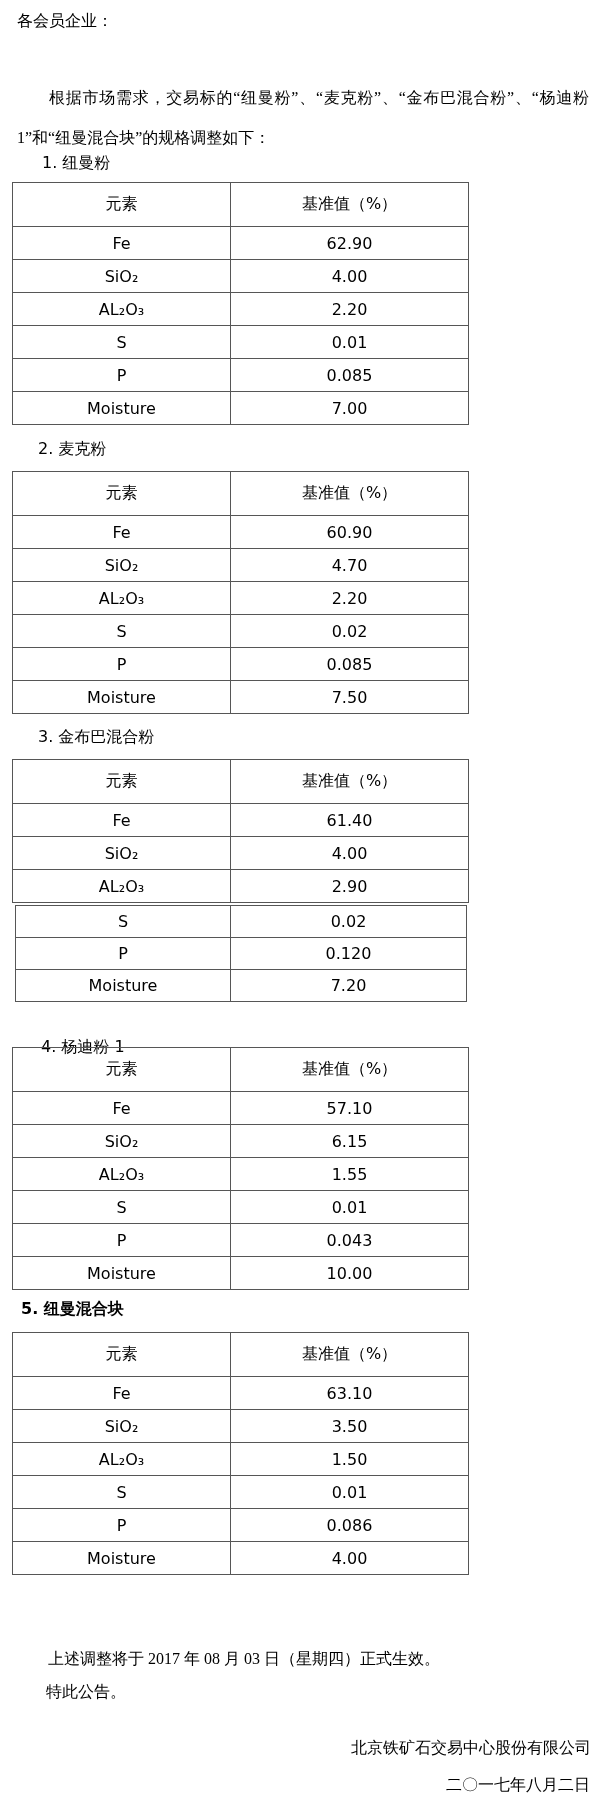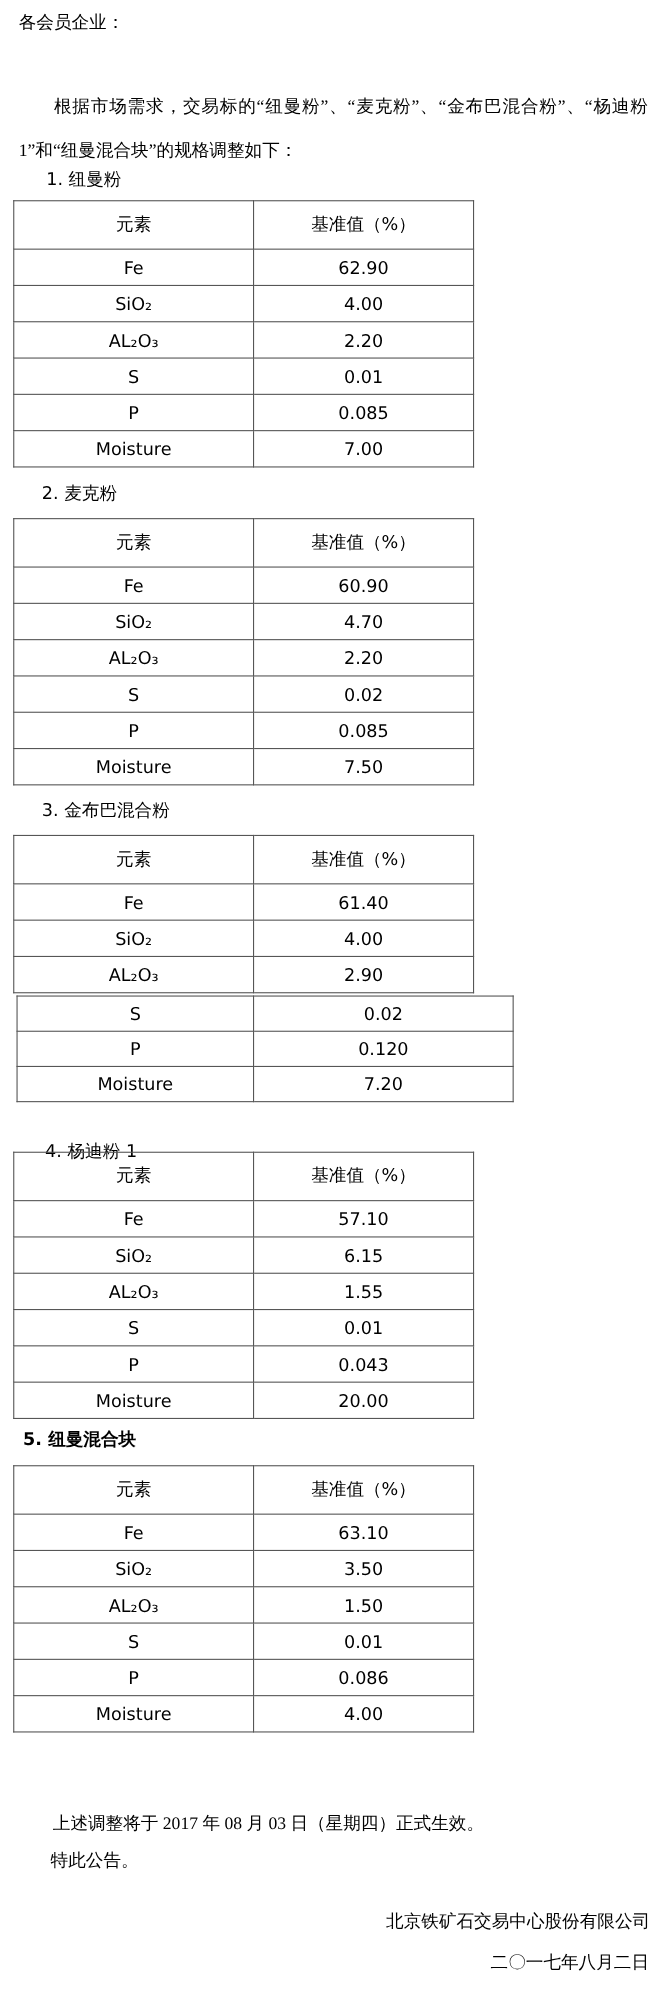--- a/index.html
+++ b/index.html
@@ -31,21 +31,21 @@
     white-space: nowrap;
   }
   #h1 { top: 152px; left: 42px; }
   #h2 { top: 438px; left: 38px; }
   #h3 { top: 726px; left: 38px; }
   #h4 { top: 1036px; left: 41px; }
   #h5 { top: 1298px; left: 21px; font-weight: bold; }
 
   table.spec {
     position: absolute;
-    left: 12px; width: 419px;
+    left: 12px; width: 457px;
     border-collapse: collapse;
     table-layout: fixed;
     font-family: "DejaVu Sans", "Liberation Sans", sans-serif;
     font-size: 16px;
   }
   table.spec th, table.spec td {
     border: 1px solid #565656;
     text-align: center;
     vertical-align: middle;
     font-weight: normal;
@@ -212,21 +212,21 @@
     <tr>
         <td class="c1">S</td>
         <td>0.01</td>
       </tr>
     <tr>
         <td class="c1">P</td>
         <td>0.043</td>
       </tr>
     <tr>
         <td class="c1">Moisture</td>
-        <td>20.00</td>
+        <td>10.00</td>
       </tr>
   </tbody>
 </table>
 
 <div id="h5" class="sec-title">5. 纽曼混合块</div>
 <table id="tb5" class="spec">
   <thead>
     <tr>
       <th class="c1">元素</th>
       <th>基准值（%）</th>

